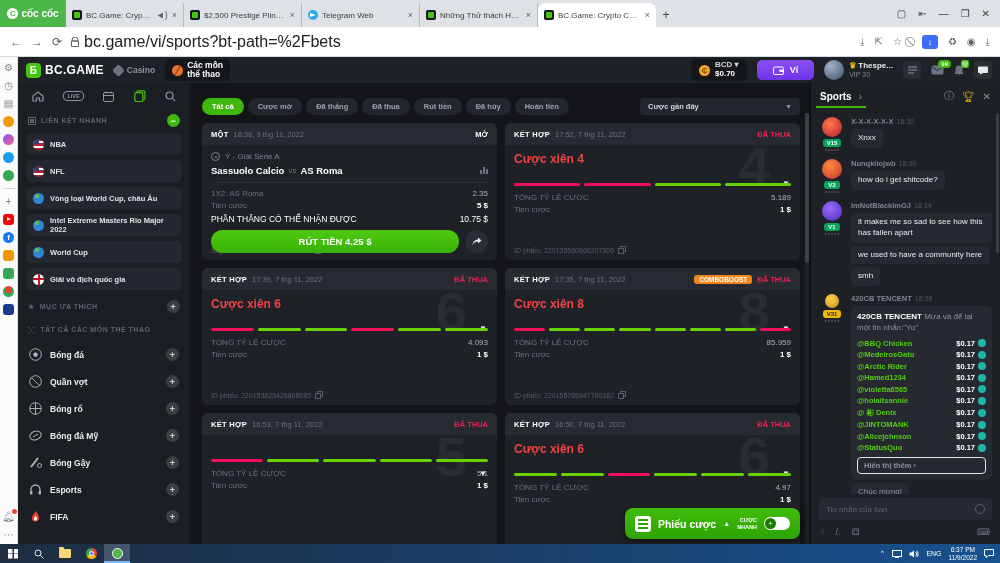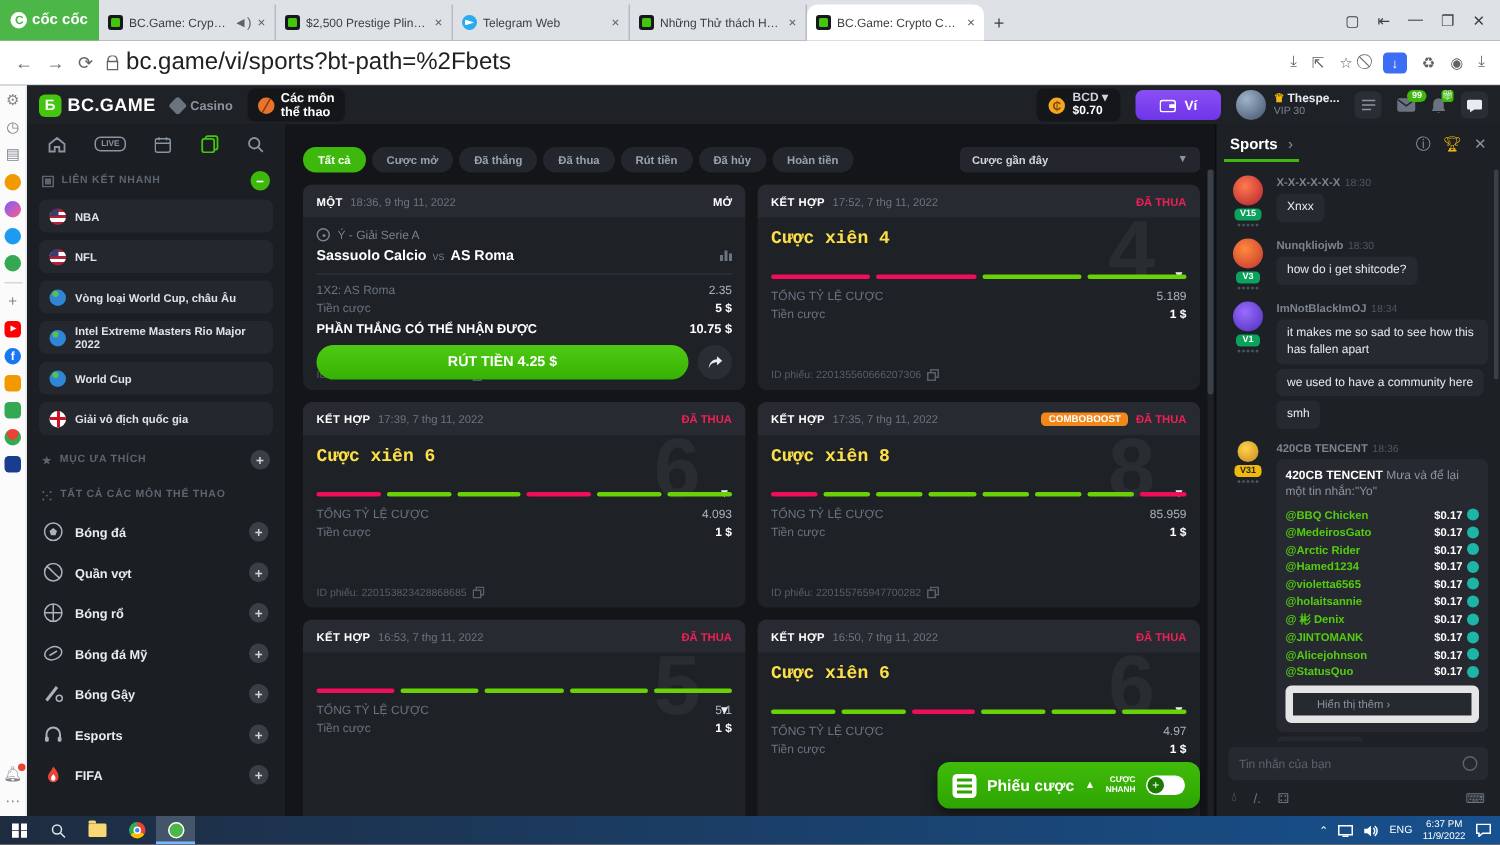--- a/index.html
+++ b/index.html
@@ -117,37 +117,37 @@
   .card { background:#1e2126; border-radius:6px; overflow:hidden; display:flex; flex-direction:column; }
   .chead { height:21px; background:#272b31; display:flex; align-items:center; gap:5px; padding:11px 9px; flex:none; }
   .ctype { color:#fff; font-size:7.5px; font-weight:bold; letter-spacing:.3px; }
   .ctime { color:#6a7380; font-size:7.5px; }
   .cstat { margin-left:auto; font-size:7.5px; font-weight:bold; color:#fff; }
   .cstat.lost { color:#ed2055; }
   .boost { margin-left:auto; background:#f2871c; color:#fff; font-size:6.5px; font-weight:bold; border-radius:3px; padding:1px 5px; }
   .boost + .cstat { margin-left:0; }
   .cbody { padding:7px 9px 0; position:relative; flex:1; min-height:0; }
   .bignum { position:absolute; right:30px; top:-6px; font-size:56px; font-weight:bold; color:rgba(255,255,255,0.05); line-height:1; }
-  .ctitle { color:#fde047; font-size:12px; font-weight:bold;font-family:Liberation Mono, monospace; }
+  .ctitle { color:#ef4444; font-size:12px; font-weight:bold; }
   .caret { position:absolute; right:10px; top:34px; color:#e8ebef; font-size:8px; }
   .legs { display:flex; gap:4px; margin:17px 0 7px; position:relative; }
   .leg { height:3px; flex:1; border-radius:2px; }
   .leg.win { background:#68d206; } .leg.lose { background:#f00e58; }
   .kv { display:flex; justify-content:space-between; font-size:8px; color:#6a7380; margin:3px 0; }
   .kvv { color:#aab3bd; } .kvv.white { color:#fff; font-weight:bold; }
   .cfoot { margin-top:auto; height:20px; display:flex; align-items:center; gap:4px; padding:0 9px; color:#565e68; font-size:7px; flex:none; }
   .league { display:flex; gap:5px; color:#79828e; font-size:8px; }
   .ballsm { width:9px; height:9px; border-radius:50%; border:1px solid #79828e; position:relative; flex:none; }
   .ballsm::after{content:"";position:absolute;left:2.5px;top:2.5px;width:2px;height:2px;background:#79828e;border-radius:50%;}
   .matchrow { display:flex; align-items:center; gap:4px; margin:4px 0 6px; color:#fff; font-size:9.5px; font-weight:bold;
               border-bottom:1px solid #2c3036; padding-bottom:6px; }
   .vs { color:#6a7380; font-weight:normal; font-size:8px; }
   .statsic { margin-left:auto; display:flex; align-items:flex-end; gap:1px; }
   .statsic i { width:2px; background:#6a7380; display:block; }
-  .potent { display:flex; justify-content:space-between; color:#fff; font-size:8.5px; font-weight:bold; margin:4px 0 6px; }
+  .potent { display:flex; justify-content:space-between; color:#fff; font-size:8.5px; font-weight:normal; margin:4px 0 6px; }
   .corow { display:flex; gap:6px; align-items:center; }
   .cobtn { flex:1; height:23px; background:linear-gradient(#4ec913,#37b203); border:none; border-radius:12px; color:#fff;
            font-size:9.5px; font-weight:bold; display:flex; align-items:center; justify-content:center; }
   .sharebtn { width:23px; height:23px; border-radius:50%; background:#2a2e34; color:#e8ebef; display:flex; align-items:center;
               justify-content:center; font-size:10px; }
   .mainscroll { position:absolute; right:1px; top:30px; bottom:0; width:4px; background:#1d2025; }
   .mainthumb { width:4px; height:150px; background:#3a4047; border-radius:2px; }
   .betslip { position:absolute; right:10px; bottom:5px; height:31px; background:linear-gradient(#3fbc0a,#2ea403);
              border-radius:8px; display:flex; align-items:center; gap:7px; padding:0 10px; box-shadow:0 3px 8px rgba(0,0,0,.5); }
   .bsic { width:16px; height:16px; background:#fff; border-radius:3px; position:relative; }
@@ -187,21 +187,21 @@
          margin-top:3px; line-height:1.35; max-width:100%; }
   .bub.gray { color:#8a93a0; }
   .tipcard { background:#262a30; border-radius:5px; padding:6px; margin-top:3px; }
   .tiphead { font-size:8px; line-height:1.3; color:#8a93a0; }
   .tiphead b { color:#fff; }
   .recips { margin-top:6px; }
   .recip { display:flex; align-items:center; font-size:7.5px; font-weight:bold; margin:2.5px 0; }
   .rname { color:#54cc0f; flex:1; overflow:hidden; white-space:nowrap; }
   .ramt { color:#fff; margin-right:3px; }
   .rcoin { width:8px; height:8px; border-radius:50%; background:#1db5a6; flex:none; }
-  .morebtn { margin-top:5px; border:5px solid #e5e5e5; border-radius:4px; padding:3px 16px; color:#8a93a0; font-size:7.5px; }
+  .morebtn { margin-top:5px; border:1px solid #e5e5e5; border-radius:4px; padding:3px 6px; color:#8a93a0; font-size:7.5px;font-weight:bold; }
   .cinput { margin:4px 8px 0; height:22px; background:#262a30; border-radius:4px; display:flex; align-items:center; padding:0 7px; flex:none; }
   .cinput input { flex:1; background:none; border:none; outline:none; color:#cfd5da; font-size:8px; font-family:inherit; }
   .cinput input::placeholder { color:#5a626c; }
   .smile { width:10px; height:10px; border-radius:50%; border:1px solid #5a626c; position:relative; }
   .ctoolrow { display:flex; align-items:center; gap:11px; padding:6px 10px 7px; color:#6b7480; font-size:9px; flex:none; }
   .kbd { margin-left:auto; }
   .chatscroll { position:absolute; right:1px; top:30px; width:3px; height:140px; background:#3a4047; border-radius:2px; }
 
   
   .taskbar { position:absolute; left:0; right:0; bottom:0; height:19px; background:linear-gradient(90deg,#1e2c40,#17518f);

